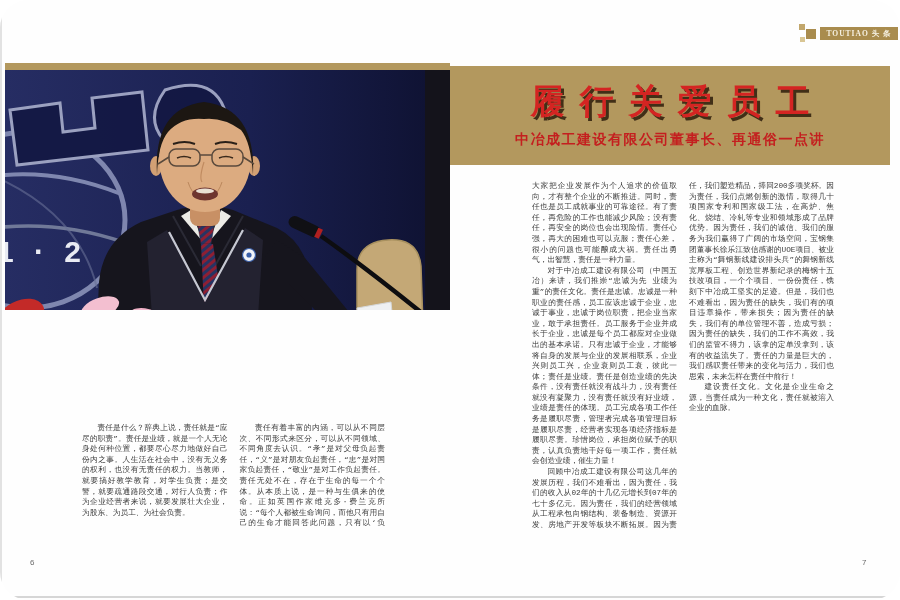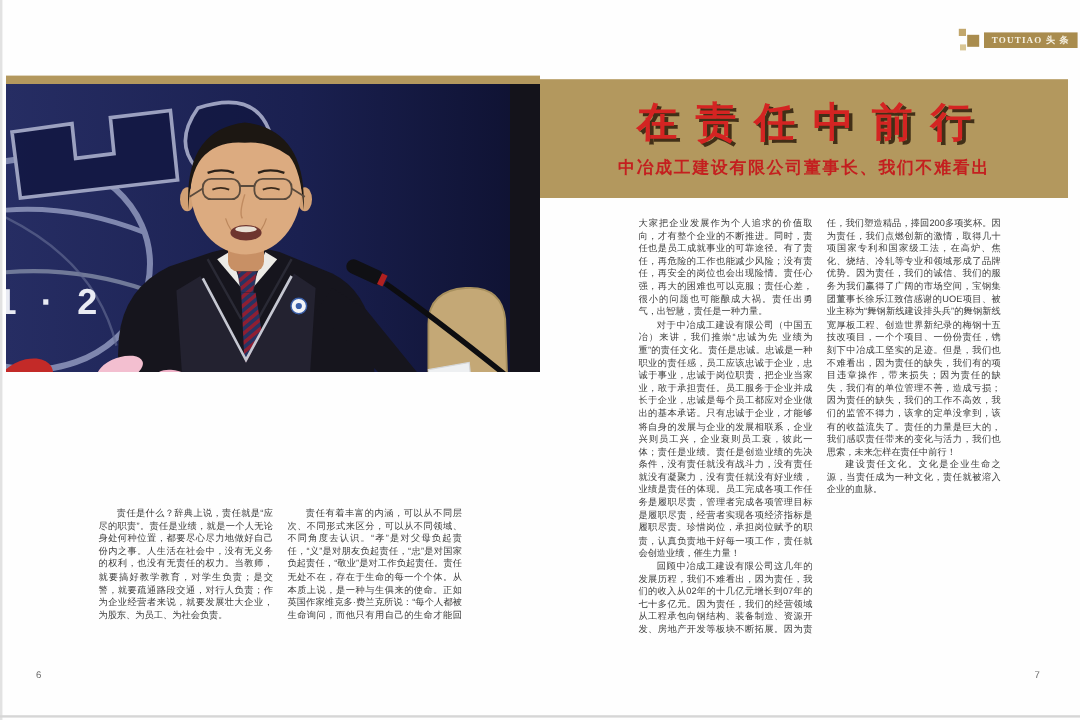--- a/index.html
+++ b/index.html
@@ -1,17 +1,17 @@
 <!DOCTYPE html>
 <html><head>
 <meta charset="utf-8">
 <style>
   html,body{margin:0;padding:0;background:#ffffff;}
   .spread{position:relative;width:900px;height:600px;background:#fefefe;overflow:hidden;
-          font-family:"Liberation Sans","DejaVu Sans",sans-serif;}
+          font-family:"Liberation Sans","DejaVu Sans",sans-serif;border-radius:28px;}
   .edge-left{position:absolute;left:0;top:0;width:2px;height:600px;background:#e2e2e2;}
   .edge-bottom{position:absolute;left:0;top:596px;width:900px;height:2px;background:#d6d6d6;}
 
   
   .tag-bar{position:absolute;left:820px;top:27px;width:78px;height:13px;background:#a98c4e;
            color:#f6f1e2;font-family:"Liberation Serif","DejaVu Serif",serif;
            font-size:7.5px;line-height:13px;text-align:center;letter-spacing:1px;font-weight:bold;}
   .sq1{position:absolute;left:806px;top:29px;width:10px;height:10px;background:#a98c4e;}
   .sq2{position:absolute;left:799px;top:24px;width:6px;height:6px;background:#c2a76c;}
   .sq3{position:absolute;left:800px;top:37px;width:5px;height:5px;background:#d9c694;}
@@ -23,21 +23,21 @@
 
   
   .banner{position:absolute;left:450px;top:66px;width:440px;height:99px;background:#b3985e;text-align:center;}
   .banner h1{margin:13px 0 0 0;font-size:34px;font-weight:bold;color:#d42422;letter-spacing:15px;
              text-indent:15px;text-shadow:3px 3px 0 rgba(45,28,10,0.85);}
   .banner h2{margin:6px 0 0 0;font-size:14px;font-weight:bold;color:#c41f1f;letter-spacing:1.5px;}
 
   
   .magtext{position:absolute;color:#3b3b3b;font-size:7.7px;line-height:10.6px;text-align:justify;
            column-count:2;column-gap:12px;column-fill:auto;overflow:hidden;}
-  .magtext p{margin:0;text-indent:2em;}
+  .magtext p{margin:0;text-indent:2em;font-family:Liberation Mono, monospace;}
   .magtext p.noindent{text-indent:0;}
   .left-text{left:82px;top:423px;width:303px;height:108px;}
   .right-text{left:532px;top:181px;width:302px;height:350px;}
 
   .pagenum{position:absolute;font-size:8px;color:#6a6a6a;}
   .pagenum.pn-left{left:30px;top:558px;}
   .pagenum.pn-right{left:862px;top:558px;}
 </style>
 </head>
 <body>
@@ -174,22 +174,22 @@
         <circle cx="85" cy="298" r="5" fill="#d05c86"></circle>
         <circle cx="176" cy="304" r="5" fill="#c9537e"></circle>
         <circle cx="198" cy="322" r="9" fill="#4a7a3a"></circle>
         <circle cx="284" cy="330" r="8" fill="#4a7a3a"></circle>
         <circle cx="22" cy="320" r="10" fill="#ee93ad"></circle>
       </g>
     </svg>
   </div>
 
   <div class="banner">
-    <h1>在责任中前行</h1>
-    <h2>中冶成工建设有限公司董事长、我们不难看出</h2>
+    <h1>履行关爱员工</h1>
+    <h2>中冶成工建设有限公司董事长、再通俗一点讲</h2>
   </div>
 
   <div class="magtext left-text">
     <p>责任是什么？辞典上说，责任就是“应尽的职责”。责任是业绩，就是一个人无论身处何种位置，都要尽心尽力地做好自己份内之事。人生活在社会中，没有无义务的权利，也没有无责任的权力。当教师，就要搞好教学教育，对学生负责；是交警，就要疏通路段交通，对行人负责；作为企业经营者来说，就要发展壮大企业，为股东、为员工、为社会负责。</p>
     <p>责任有着丰富的内涵，可以从不同层次、不同形式来区分，可以从不同领域、不同角度去认识。“孝”是对父母负起责任，“义”是对朋友负起责任，“忠”是对国家负起责任，“敬业”是对工作负起责任。责任无处不在，存在于生命的每一个个体。从本质上说，是一种与生俱来的使命。正如英国作家维克多·费兰克所说：“每个人都被生命询问，而他只有用自己的生命才能回答此问题，只有以‘负责’来答复生命。因此，‘能够负责’是人类存在最重要的本质。”</p>
 
   </div>
 
   <div class="magtext right-text">
     <p class="noindent">大家把企业发展作为个人追求的价值取向，才有整个企业的不断推进。同时，责任也是员工成就事业的可靠途径。有了责任，再危险的工作也能减少风险；没有责任，再安全的岗位也会出现险情。责任心强，再大的困难也可以克服；责任心差，很小的问题也可能酿成大祸。责任出勇气，出智慧，责任是一种力量。</p>

